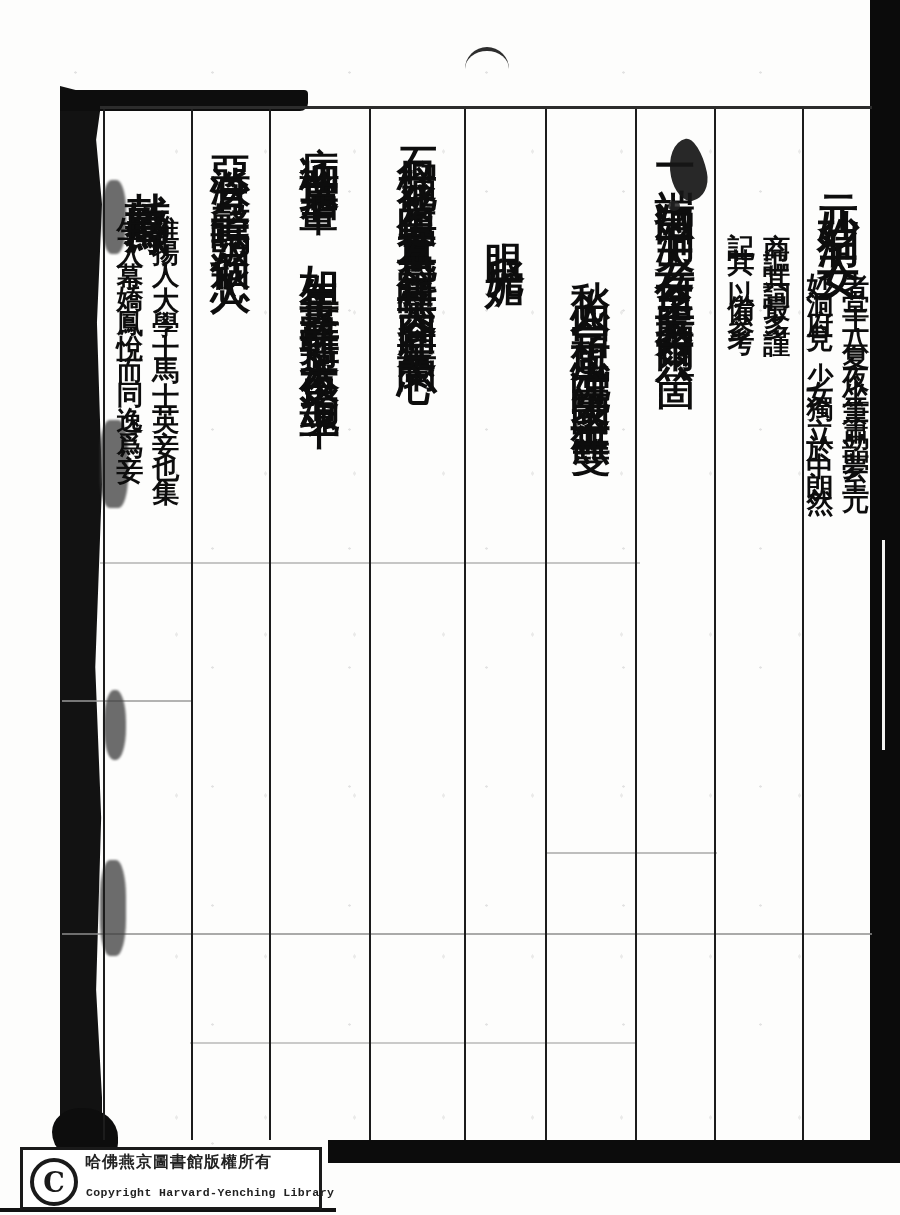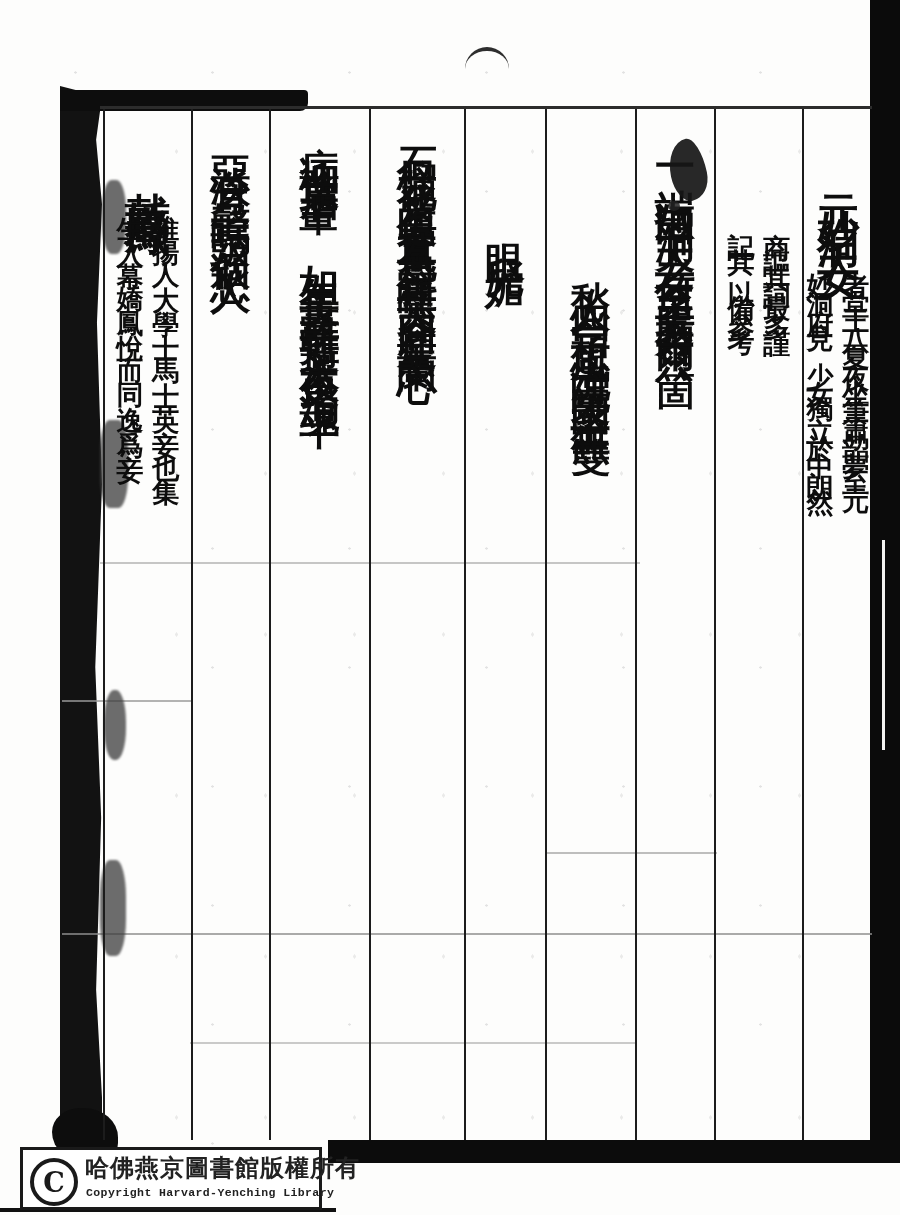--- a/index.html
+++ b/index.html
@@ -91,21 +91,21 @@
   .stamp{
     position:absolute;left:20px;top:1147px;width:302px;height:63px;
     background:#fff;border:3px solid #1a1a1a;box-sizing:border-box;
   }
   .stamp .c-circle{
     position:absolute;left:7px;top:8px;width:40px;height:40px;border:4px solid #1a1a1a;border-radius:50%;
     display:flex;align-items:center;justify-content:center;
     font-family:"DejaVu Serif",serif;font-size:27px;font-weight:bold;color:#1a1a1a;
   }
   .stamp .cjk{
-    position:absolute;left:62px;top:2px;font-size:24px;font-weight:bold;color:#222;
+    position:absolute;left:62px;top:2px;font-size:16px;font-weight:bold;color:#222;
     letter-spacing:1px;white-space:nowrap;
   }
   .stamp .en{
     position:absolute;left:63px;top:36px;font-family:"Liberation Mono",monospace;
     font-size:11.5px;font-weight:bold;color:#222;letter-spacing:.4px;white-space:nowrap;
   }
 </style>
 </head>
 <body>
 

